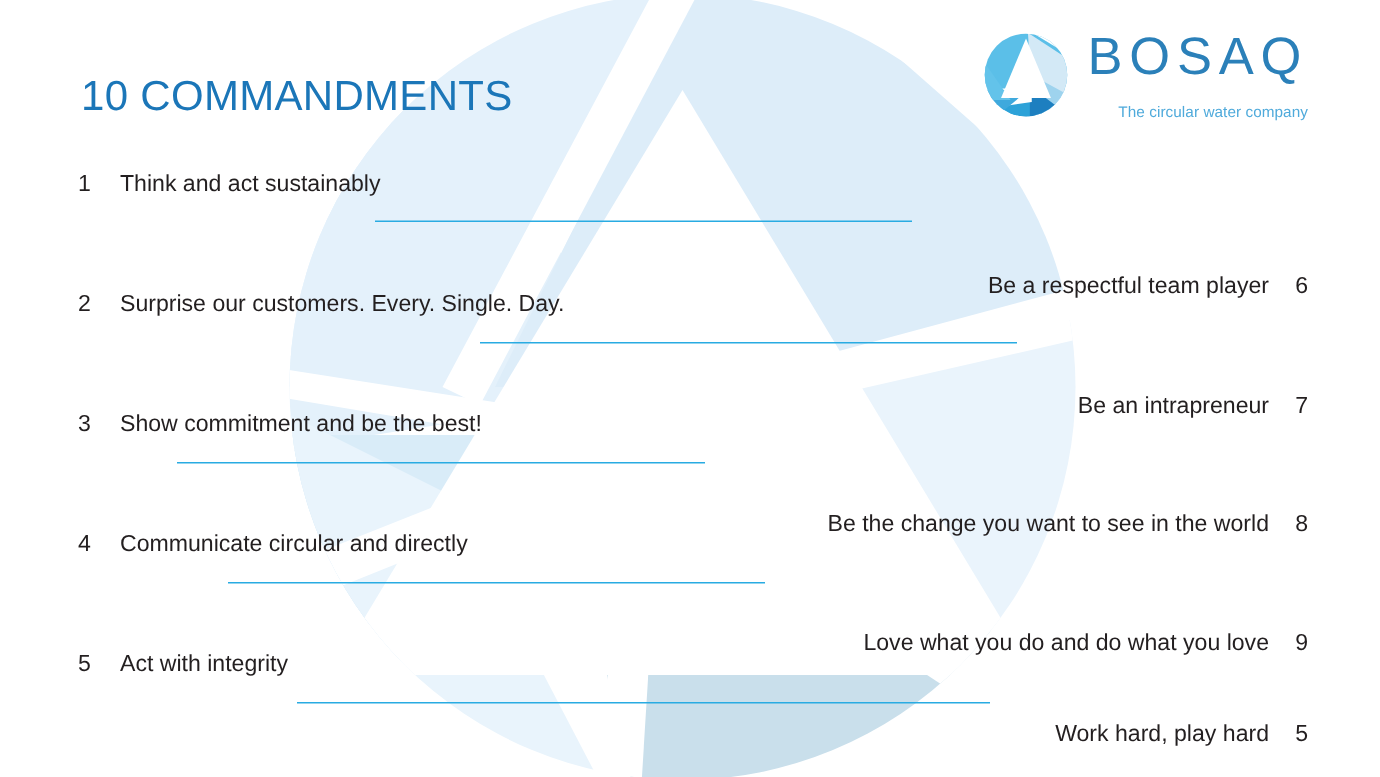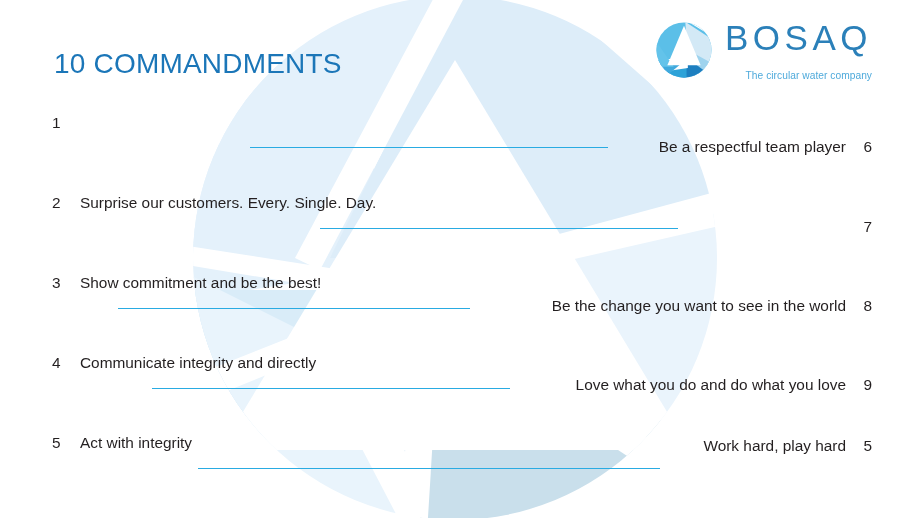--- a/index.html
+++ b/index.html
@@ -85,21 +85,21 @@
     white-space: nowrap;
     font-size: 15.4px;
     color: #231f20;
   }
   .left-item { left: 52px; }
   .left-num {
     width: 28px;
     color: #231f20;
     font-size: 15.4px;
   }
-  .right-item { right: 48px; }
+  .right-item { right: 48px; margin-top: 44px; }
   .right-num {
     width: 26px;
     text-align: right;
     color: #231f20;
     font-size: 15.4px;
   }
   .connector {
     position: absolute;
     height: 0;
     border-top: 1.6px solid #29abe2;
@@ -170,55 +170,57 @@
     </svg>
     <div class="logo-text-wrap">
       <div id="logo-wordmark">BOSAQ</div>
       <div id="logo-tagline">The circular water company</div>
     </div>
   </div>
 
   <div class="row">
     <div class="left-item" style="top:114px">
       <span class="left-num">1</span>
+      <span>Think and act sustainably</span>
     </div>
     <div class="connector" style="left:250px; top:147px; width:358px;"></div>
     <div class="right-item" style="top:138px">
       <span>Be a respectful team player</span>
       <span class="right-num">6</span>
     </div>
   </div>
 
   <div class="row">
     <div class="left-item" style="top:194px">
       <span class="left-num">2</span>
       <span>Surprise our customers. Every. Single. Day.</span>
     </div>
     <div class="connector" style="left:320px; top:228px; width:358px;"></div>
     <div class="right-item" style="top:218px">
+      <span>Be an intrapreneur</span>
       <span class="right-num">7</span>
     </div>
   </div>
 
   <div class="row">
     <div class="left-item" style="top:274px">
       <span class="left-num">3</span>
       <span>Show commitment and be the best!</span>
     </div>
     <div class="connector" style="left:118px; top:308px; width:352px;"></div>
     <div class="right-item" style="top:297px">
       <span>Be the  change  you want to see in the world</span>
       <span class="right-num">8</span>
     </div>
   </div>
 
   <div class="row">
     <div class="left-item" style="top:354px">
       <span class="left-num">4</span>
-      <span>Communicate integrity and directly</span>
+      <span>Communicate circular and directly</span>
     </div>
     <div class="connector" style="left:152px; top:388px; width:358px;"></div>
     <div class="right-item" style="top:376px">
       <span>Love what you do and do what you love</span>
       <span class="right-num">9</span>
     </div>
   </div>
 
   <div class="row">
     <div class="left-item" style="top:434px">

